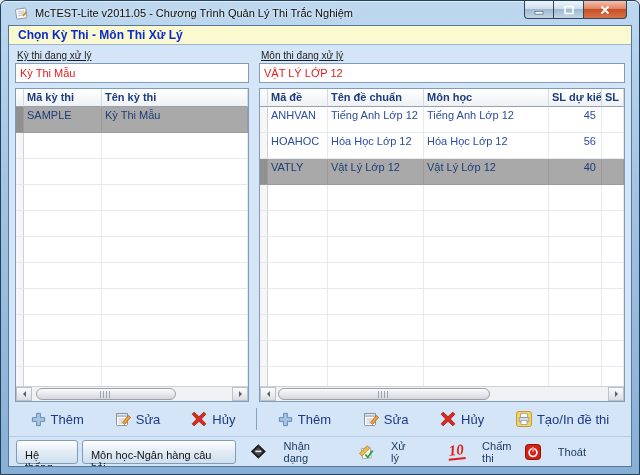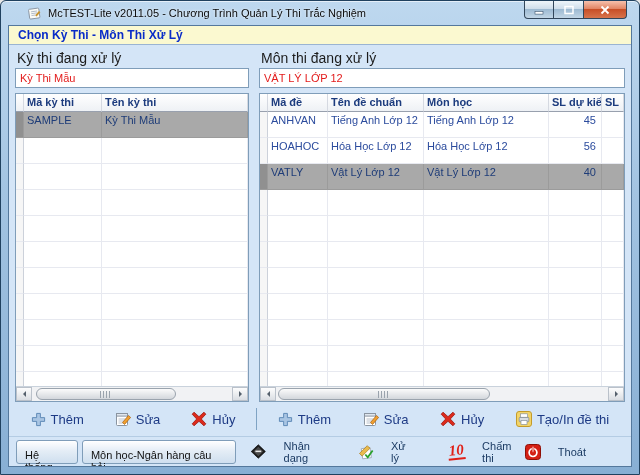--- a/index.html
+++ b/index.html
@@ -8,42 +8,42 @@
 
   .window{
     position:relative;width:640px;height:475px;
     padding:24px 7px 7px 7px;
     border:1px solid #20415f;border-radius:6px 6px 0 0;
     background:linear-gradient(180deg,#bed8ef 0%,#a3c4e2 40%,#88afd4 100%);
     box-shadow:inset 0 1px 0 rgba(255,255,255,.6);
   }
 
   
-  .titlebar{position:absolute;top:0;left:0;right:0;height:24px;display:flex;align-items:center;padding-left:26px;}
+  .titlebar{position:absolute;top:0;left:0;right:0;height:24px;display:flex;align-items:center;padding-left:13px;}
   .win-icon{width:15px;height:15px;margin-right:6px;flex:none;}
   .win-title{font-size:11px;color:#0a0a0a;text-shadow:0 0 3px rgba(255,255,255,.9);white-space:nowrap;}
   .caption{position:absolute;top:0;right:12px;display:flex;}
   .cap-btn{height:18px;display:flex;align-items:center;justify-content:center;
     border:1px solid #32465a;border-top:none;
     background:linear-gradient(180deg,#eef5fa 0%,#cfdeeb 45%,#9dbad2 50%,#c2d6e6 100%);}
   .cap-min{width:30px;border-radius:0 0 0 4px;}
   .cap-max{width:29px;border-left:none;border-right:none;}
   .cap-close{width:44px;border-radius:0 0 4px 0;
     background:linear-gradient(180deg,#f6c0ac 0%,#e28565 45%,#c84f27 50%,#d7744c 100%);}
 
   
   .client{height:100%;border:1px solid #54789c;background:#d4e5f7;display:flex;flex-direction:column;overflow:hidden;}
   .page-header{flex:none;height:19px;line-height:18px;background:#fbf9d0;border-bottom:1px solid #9ab4d2;
     color:#0a2cc8;font-weight:bold;font-size:12px;padding-left:9px;}
 
   .content{flex:1;min-height:0;display:flex;gap:10px;padding:4px 6px 0 6px;}
   .panel{display:flex;flex-direction:column;min-width:0;}
   .panel-left{width:234px;flex:none;}
   .panel-right{flex:1;}
-  .panel-label{flex:none;font-size:14px;color:#1c1c1c;padding:1px 2px 2px;}
+  .panel-label{flex:none;font-size:10px;color:#1c1c1c;padding:1px 2px 2px;text-decoration:underline;}
   .panel-value{flex:none;height:20px;line-height:18px;background:#fff;border:1px solid #7f9db9;
     color:#e31b1b;font-size:11px;padding:0 4px;margin-bottom:5px;overflow:hidden;white-space:nowrap;}
 
   
   .table{flex:1;min-height:0;background:#fff;border:1px solid #7f9db9;display:flex;flex-direction:column;overflow:hidden;}
   .table-left{--cols:8px 78px 1fr;}
   .table-right{--cols:8px 60px 96px 125px 53px 1fr;}
   .t-head,.t-row{display:grid;grid-template-columns:var(--cols);flex:none;}
   .t-head{height:18px;}
   .t-hcell{background:linear-gradient(#ffffff,#eef1f5);border-bottom:1px solid #98a0ae;border-right:1px solid #d5d9e1;

